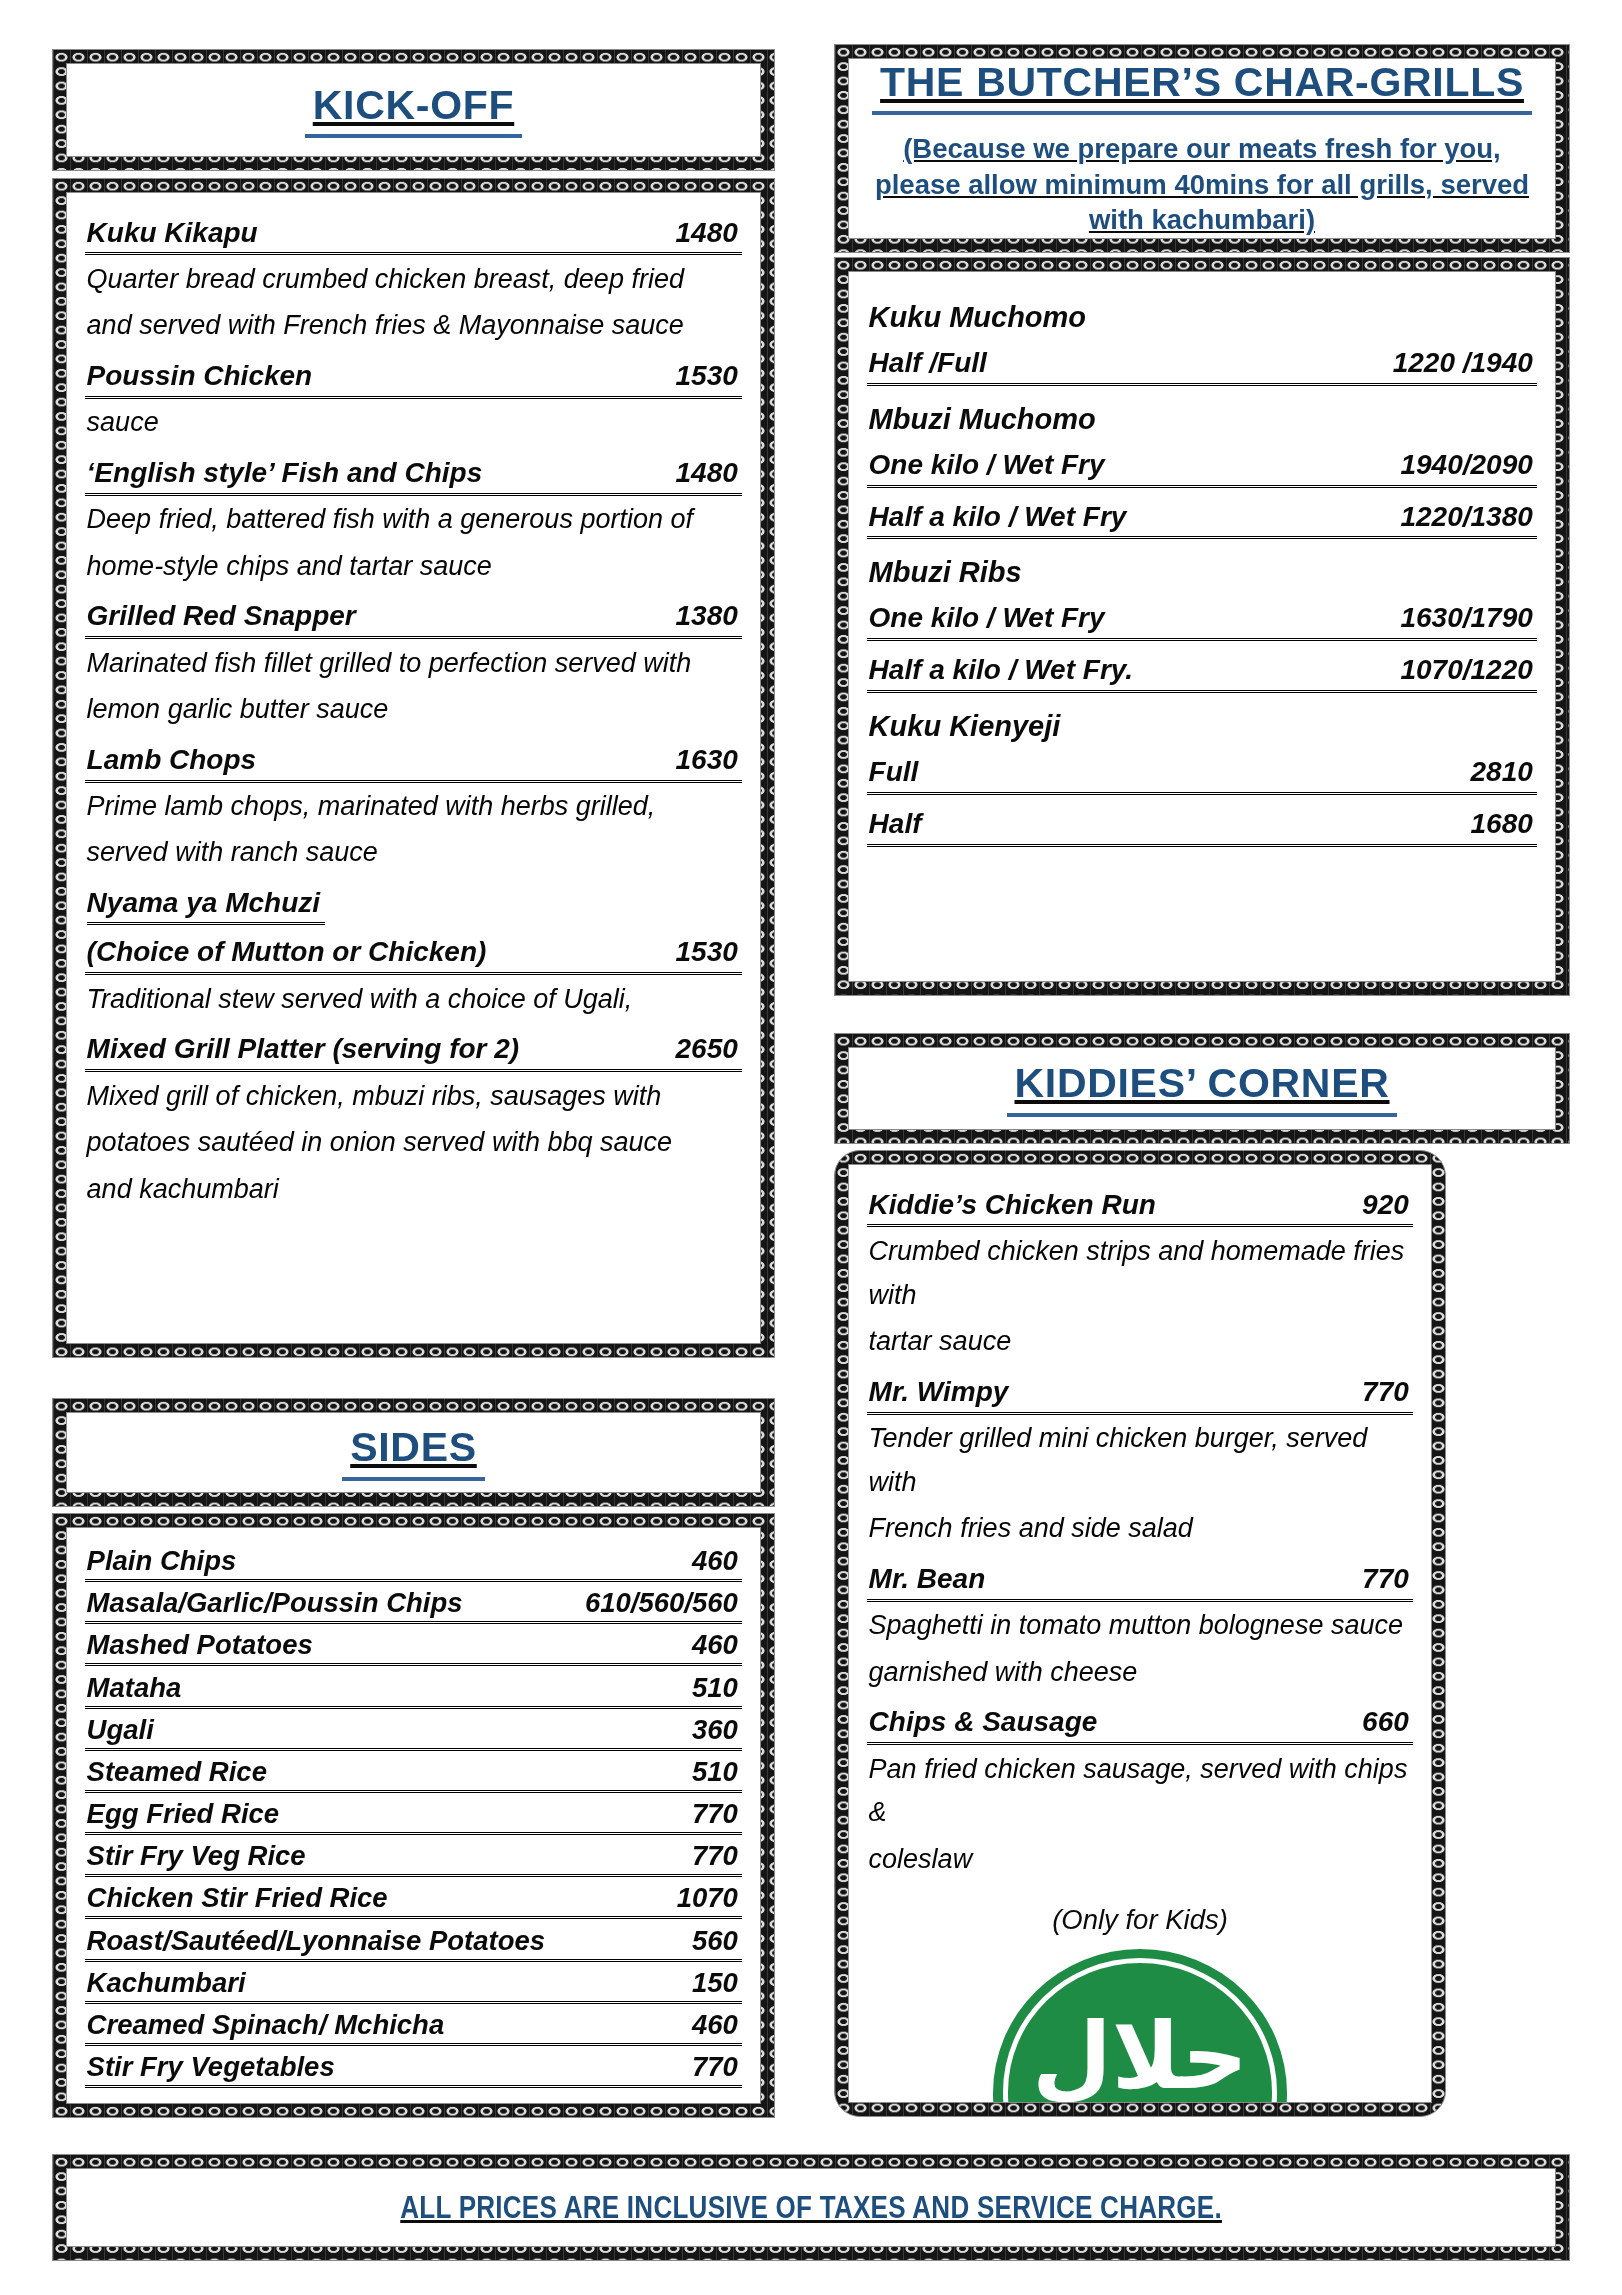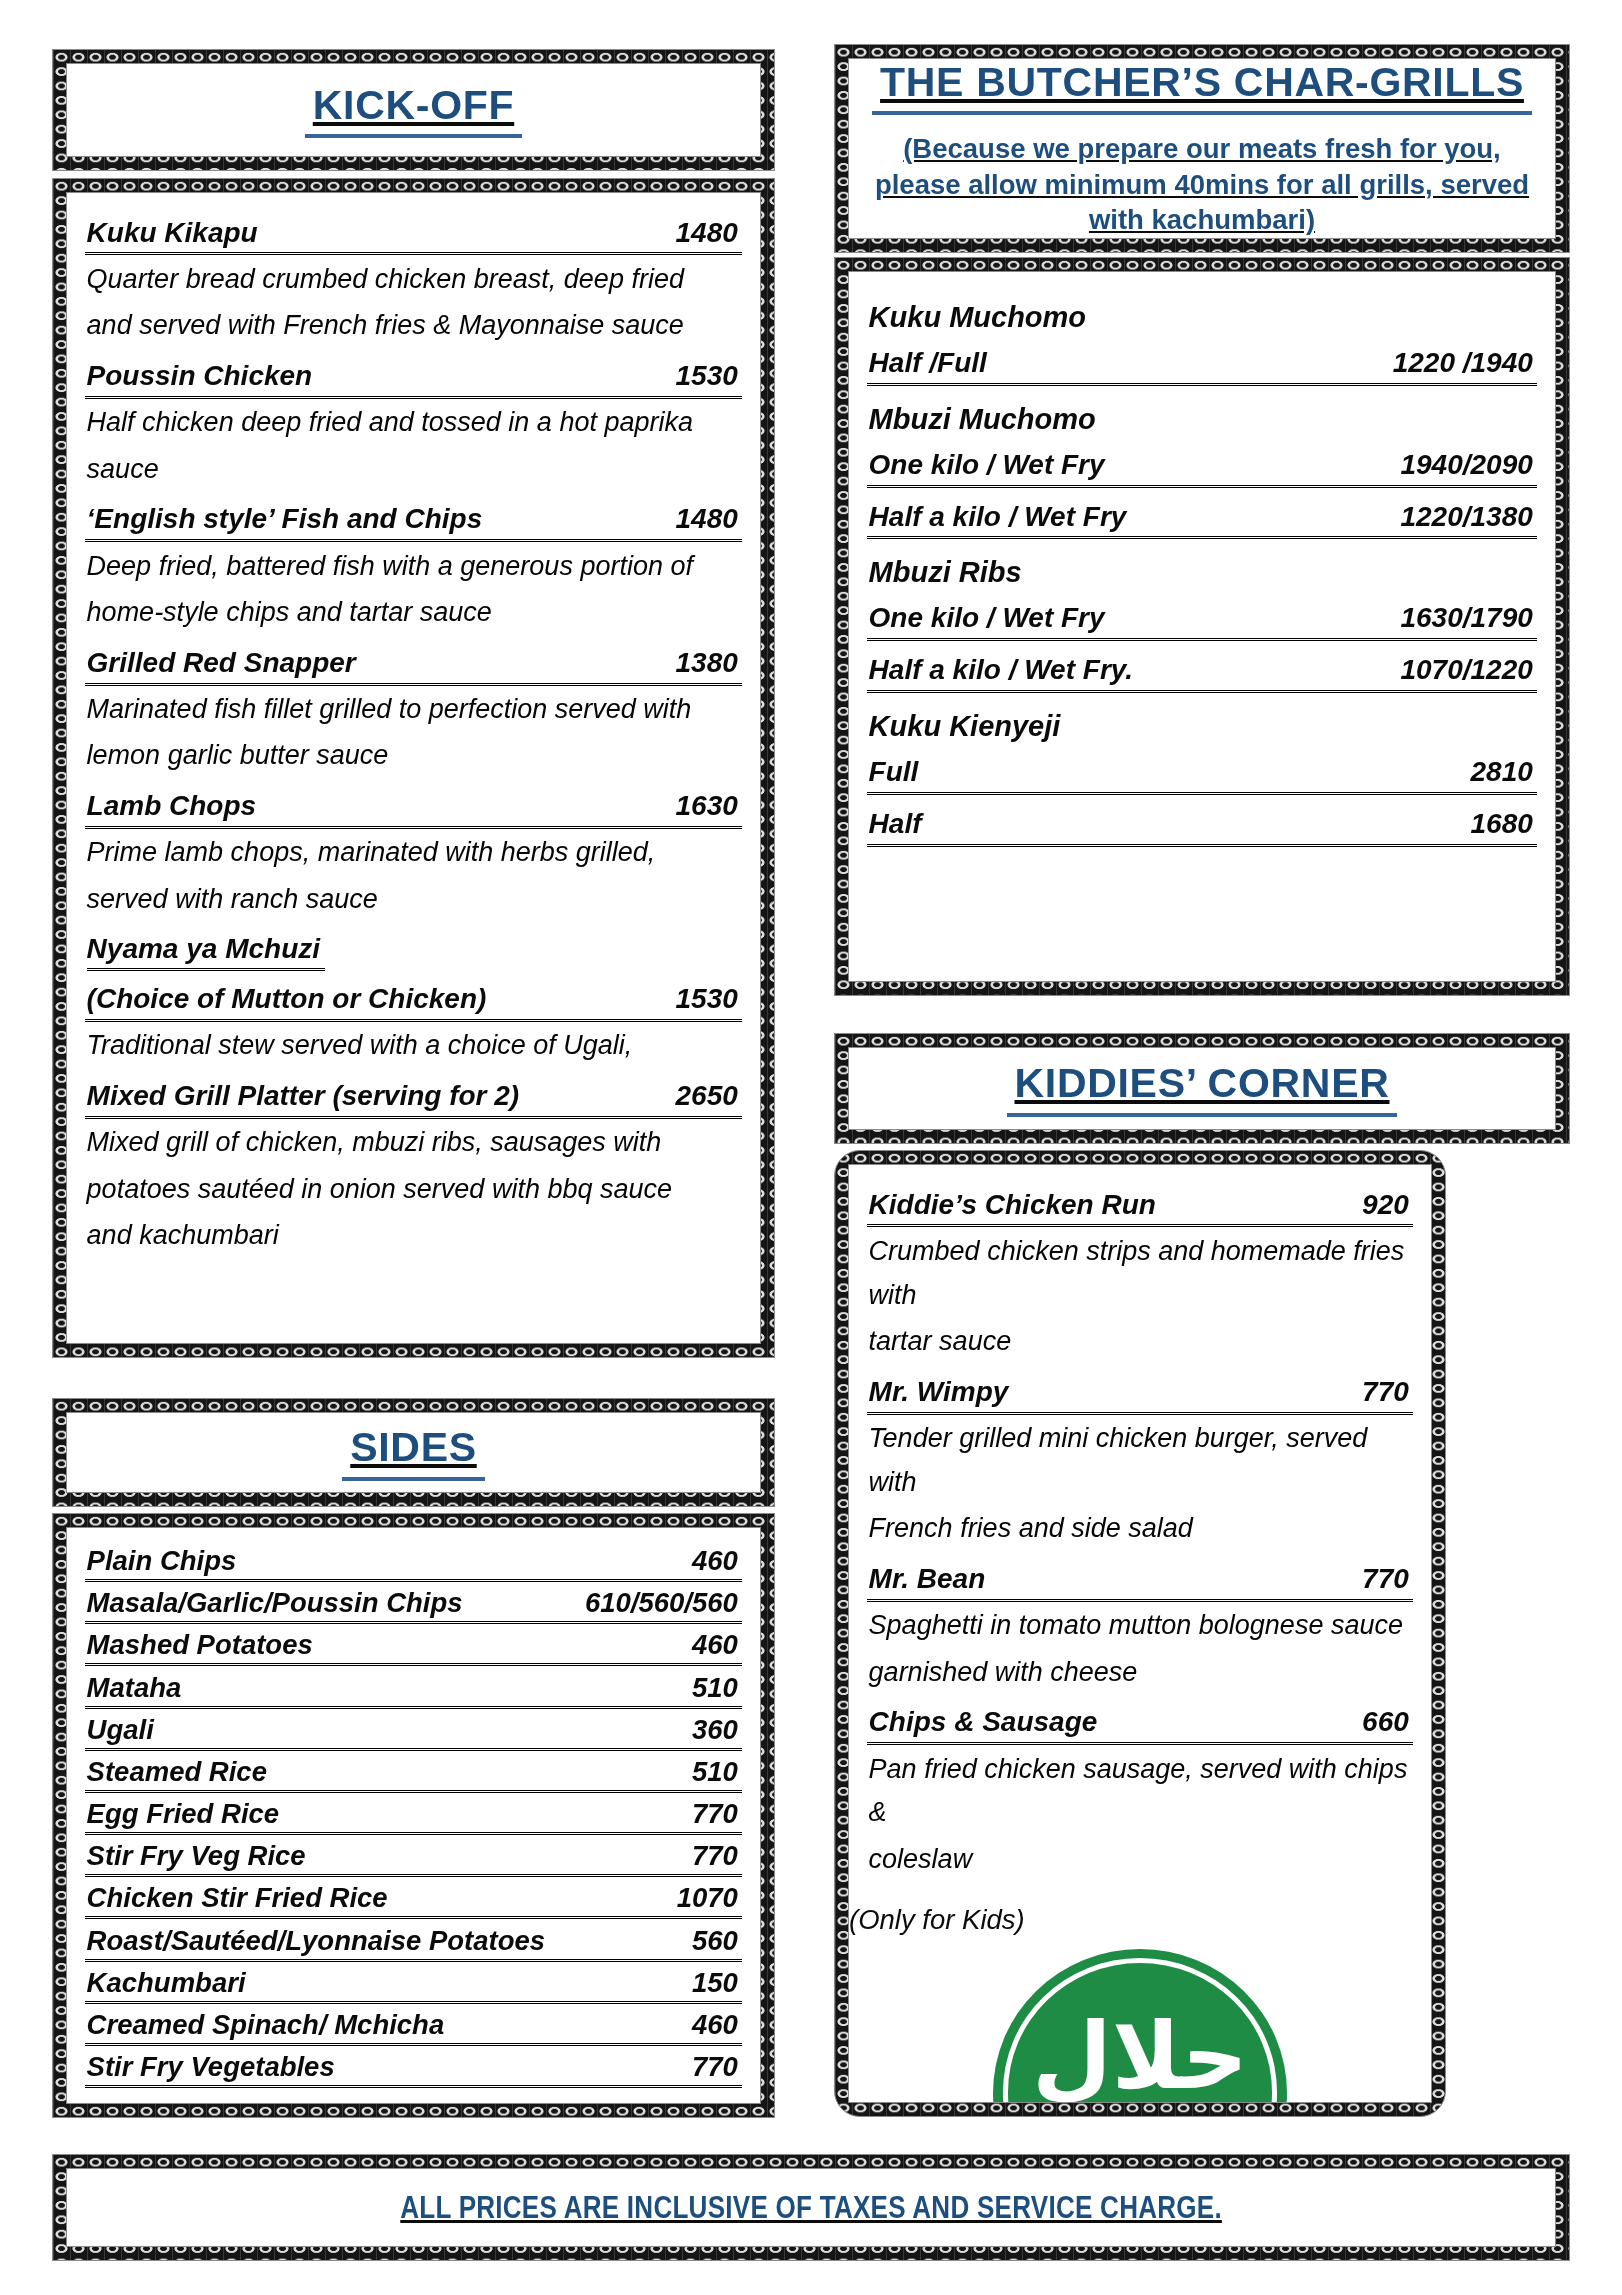--- a/index.html
+++ b/index.html
@@ -68,21 +68,21 @@
     margin:11.8px 0 0 1.3px;padding:0 5.2px 2.6px 0;
   }
   .desc-line{
     font-size:27px;line-height:1.62;margin:2.6px 1.3px 0;
     font-weight:400;color:#050505;
   }
   .grill-group-name{
     font-weight:bold;font-size:29px;margin:17px 1.3px 0;
   }
   .only-kids{
-    font-style:italic;font-size:27.5px;
+    text-align:center;font-style:italic;font-size:27.5px;
     margin-top:15.7px;font-weight:500;
   }
   
   .halal{
     position:relative;width:294px;height:288px;margin:13px auto 0;
     background:var(--halal-green);border-radius:50%;
     display:flex;flex-direction:column;align-items:center;justify-content:center;
   }
   .halal-ring{position:absolute;inset:9.8px;border:5.2px solid #fff;border-radius:50%;}
   .halal-arabic{
@@ -118,21 +118,21 @@
   </div>
 </div>
 <div class="ornate" id="kickoff-items">
   <div class="inner">
       <div class="list" id="kickoff-list"><div class="dish-row">
           <span class="dish-name">Kuku Kikapu</span>
           <span class="dish-price">1480</span>
         </div><div class="desc-line">Quarter bread crumbed chicken breast, deep fried</div><div class="desc-line">and served with French fries &amp; Mayonnaise sauce</div><div class="dish-row">
           <span class="dish-name">Poussin Chicken</span>
           <span class="dish-price">1530</span>
-        </div><div class="desc-line">Half chicken deep fried and tossed in a hot paprika</div><div class="desc-line">sauce</div><div class="dish-row">
+        </div><div class="desc-line">sauce</div><div class="dish-row">
           <span class="dish-name">‘English style’ Fish and Chips</span>
           <span class="dish-price">1480</span>
         </div><div class="desc-line">Deep fried, battered fish with a generous portion of</div><div class="desc-line">home-style chips and tartar sauce</div><div class="dish-row">
           <span class="dish-name">Grilled Red Snapper</span>
           <span class="dish-price">1380</span>
         </div><div class="desc-line">Marinated fish fillet grilled to perfection served with</div><div class="desc-line">lemon garlic butter sauce</div><div class="dish-row">
           <span class="dish-name">Lamb Chops</span>
           <span class="dish-price">1630</span>
         </div><div class="desc-line">Prime lamb chops, marinated with herbs grilled,</div><div class="desc-line">served with ranch sauce</div><div class="pre-name">Nyama ya Mchuzi</div><div class="dish-row">
           <span class="dish-name">(Choice of Mutton or Chicken)</span>

